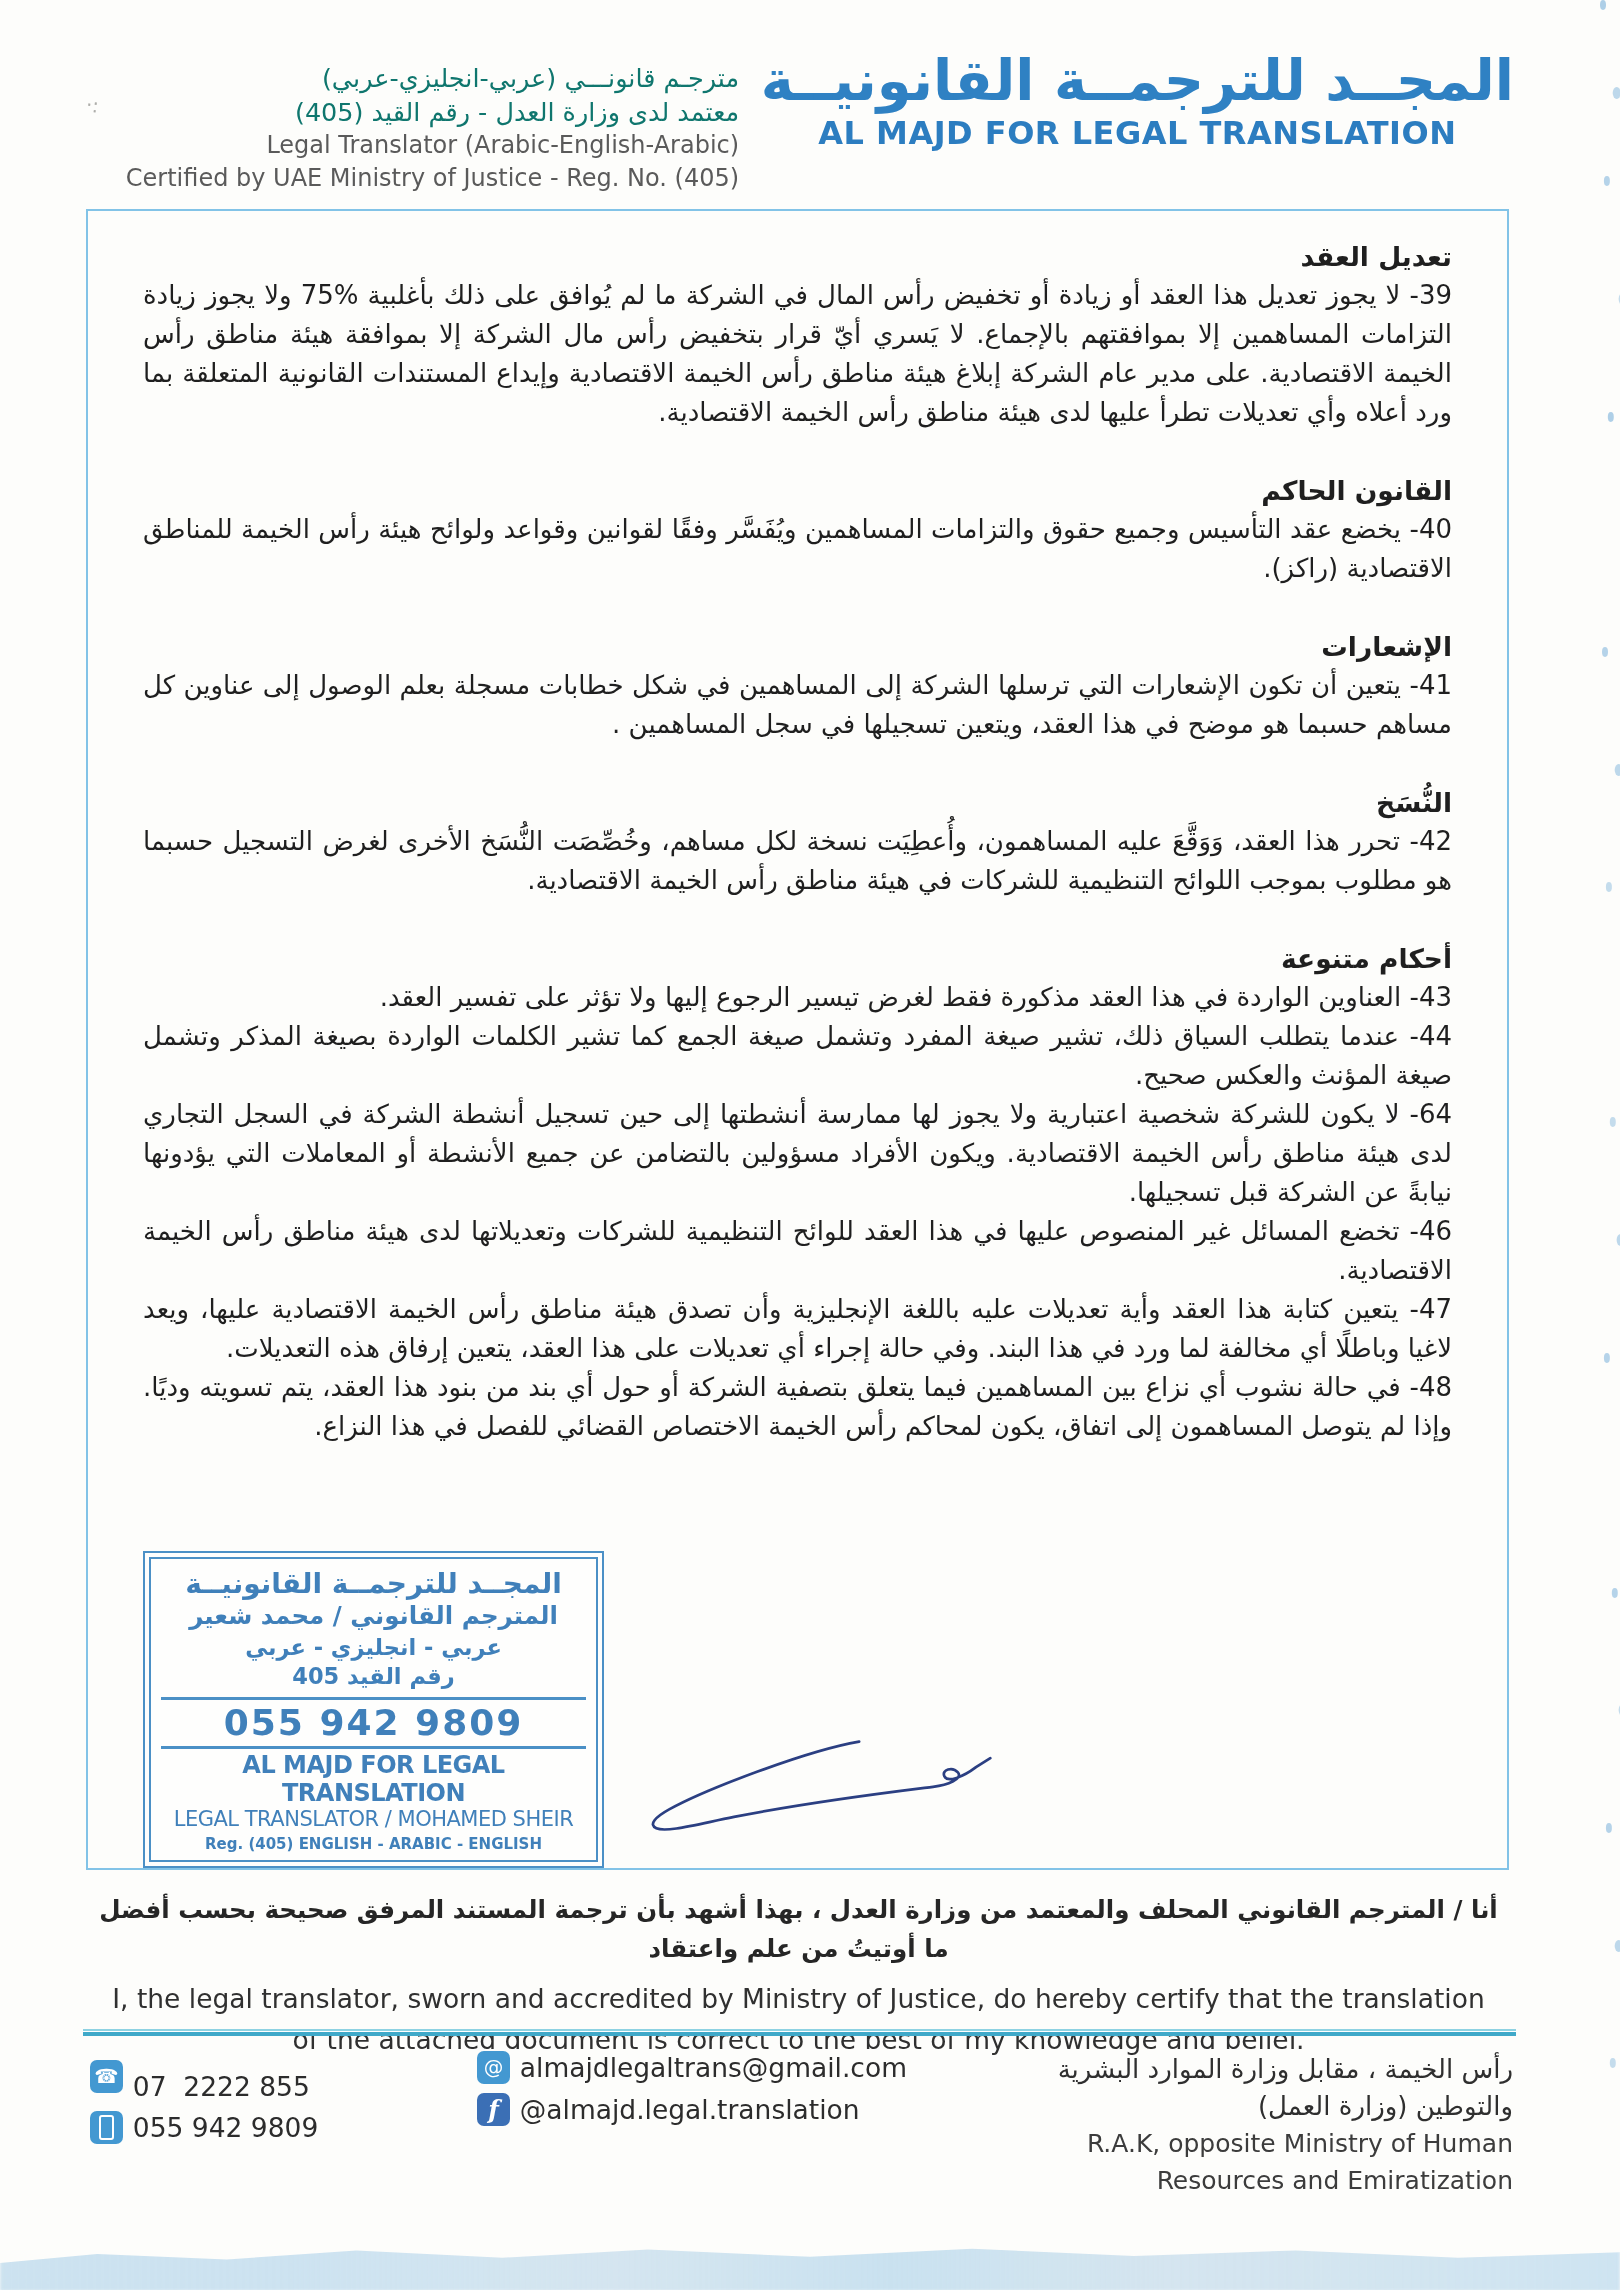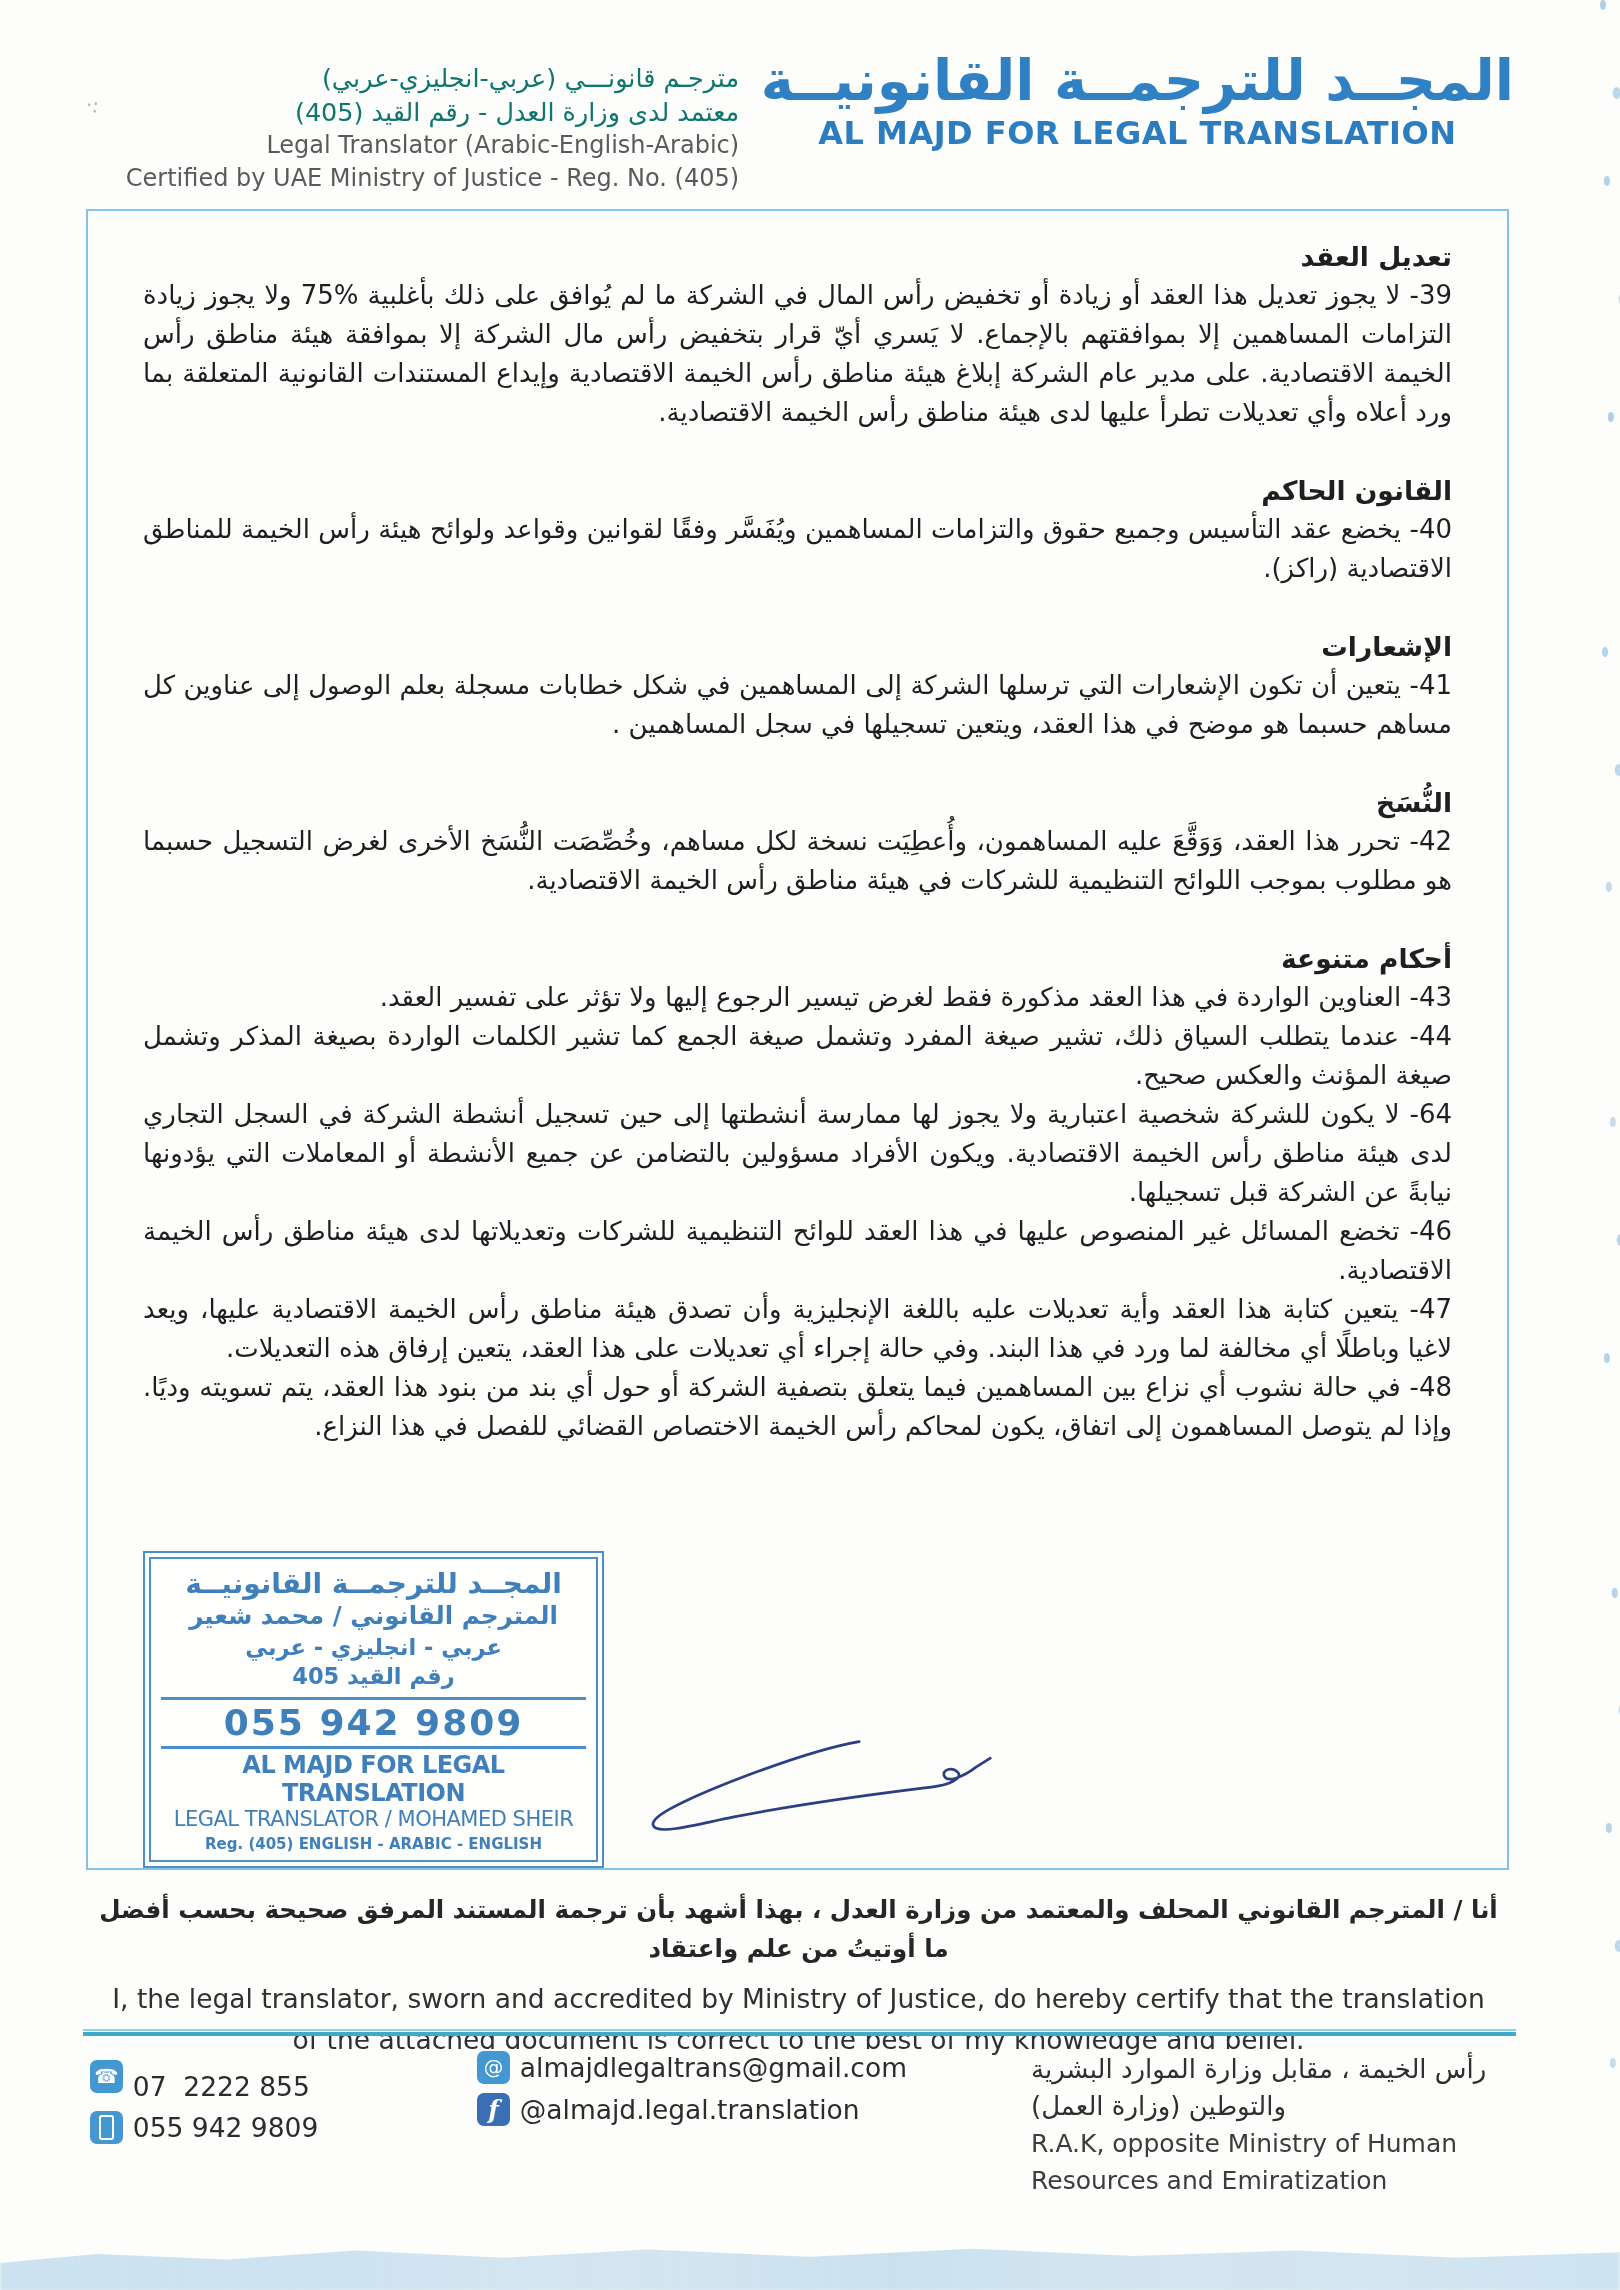--- a/index.html
+++ b/index.html
@@ -52,21 +52,21 @@
        background:linear-gradient(#8ed2e2 0 2px,#ffffff 2px 2.9px,#3fa9c9 2.9px 6.9px);}
   
   .footer{position:absolute;top:2051px;left:90px;width:1423px;display:flex;align-items:flex-start;}
   .f-col{display:flex;flex-direction:column;gap:8.8px;}
   .f-row{display:flex;align-items:center;gap:9.8px;font-size:26.5px;color:#2c2c2c;}
   .f-icon{width:33px;height:33px;border-radius:6.9px;background:#4398d1;color:#fff;display:flex;align-items:center;justify-content:center;font-size:19.6px;flex:none;}
   .f-icon.fb{background:#3b6fb5;font-family:"DejaVu Serif",serif;font-weight:bold;font-size:24.5px;font-style:italic;}
   .mob-glyph{width:11.8px;height:20.6px;border:2px solid #fff;border-radius:2.9px;}
   .col-phones{width:387px;}
   .col-social{width:554px;}
-  .col-addr{flex:1;text-align:left;}
+  .col-addr{flex:1;text-align:right;}
   .addr-ar{direction:rtl;font-size:26px;color:#2f2f2f;line-height:37px;}
   .addr-en{font-size:25px;color:#3c3c3c;line-height:37px;}
   .ws-pre{white-space:pre;margin-top:20px;}
   
   .speck-right{position:absolute;top:0;right:13.7px;width:5.9px;height:9.8px;border-radius:50%;
     background:rgba(110,170,215,.55);
     box-shadow:13.7px 88px 0 1px rgba(110,170,215,.45),3.9px 176px 0 0 rgba(110,170,215,.5),
       19.6px 294px 0 1px rgba(110,170,215,.4),7.8px 412px 0 0 rgba(110,170,215,.55),
       25.5px 529px 0 1px rgba(110,170,215,.35),2px 647px 0 0 rgba(110,170,215,.5),
       15.7px 765px 0 1px rgba(110,170,215,.45),5.9px 882px 0 0 rgba(110,170,215,.4),

